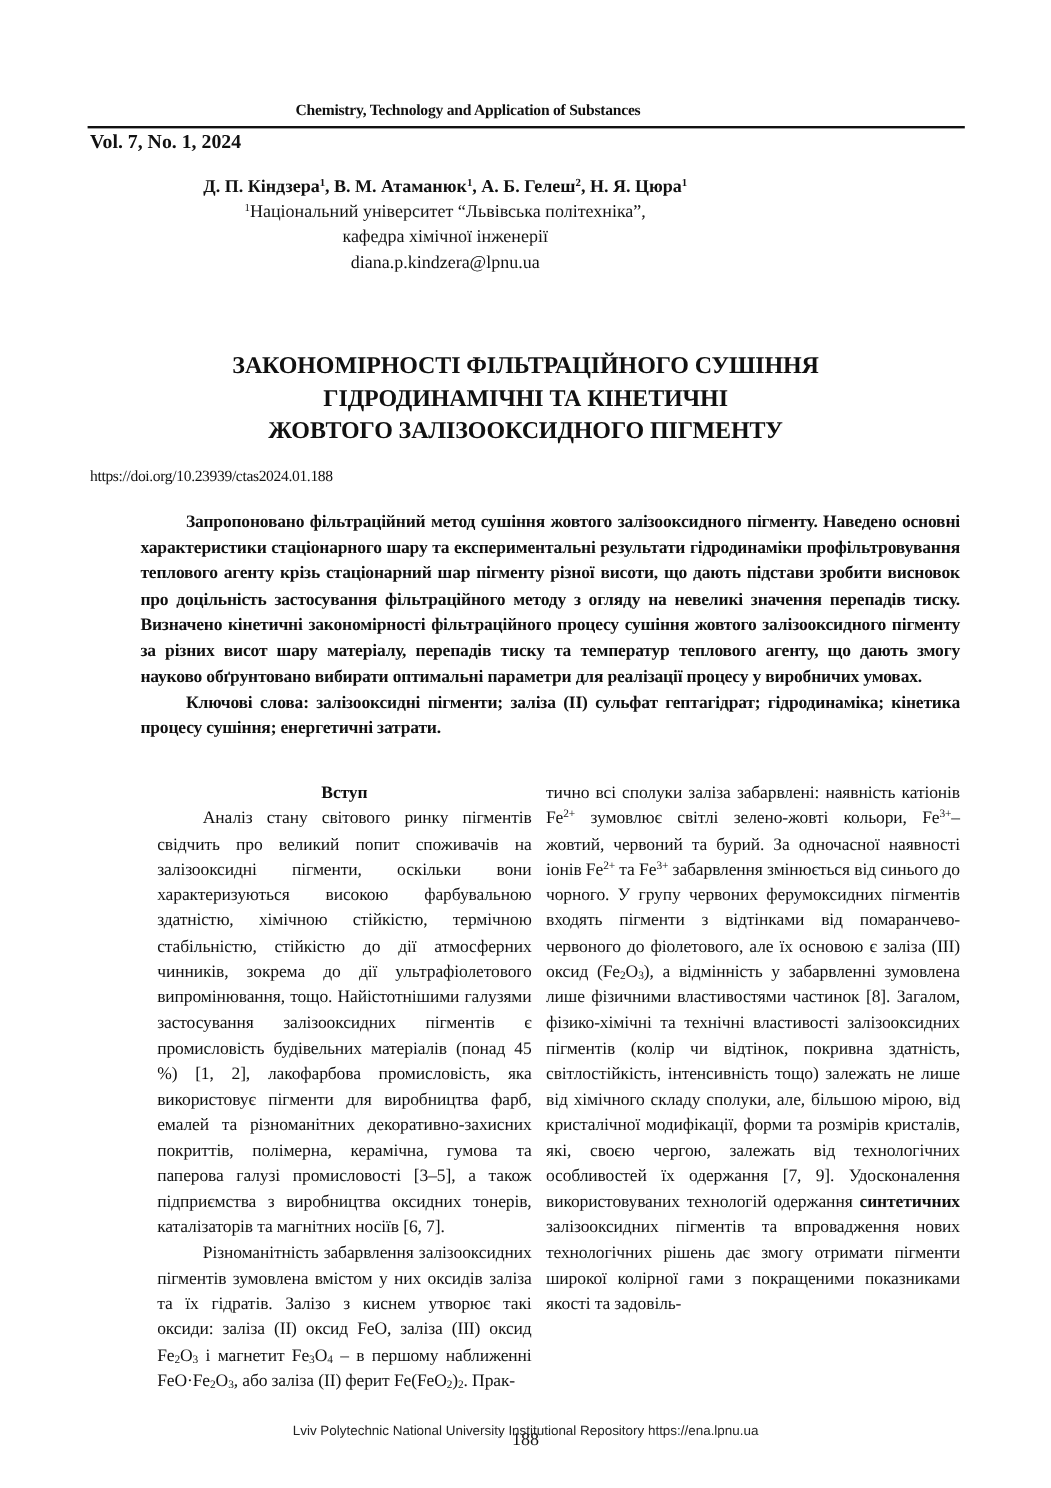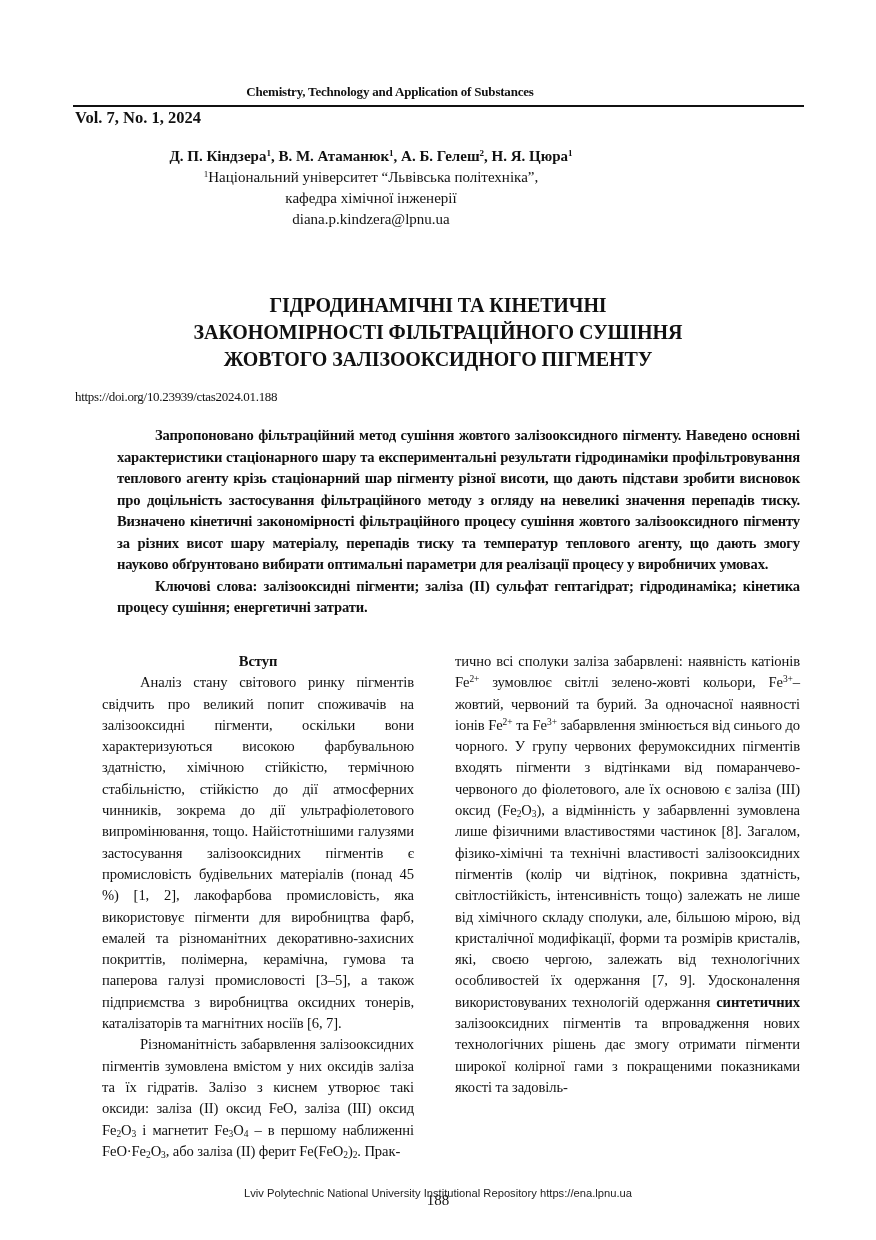--- a/index.html
+++ b/index.html
@@ -33,21 +33,21 @@
     .abstract {
       position: absolute; left: 117px; width: 683px; top: 425px;
       font-weight: bold; font-size: 14.6px; line-height: 21.5px; text-align: justify;
       letter-spacing: -0.15px;
     }
     .abstract p { margin: 0; text-indent: 38px; }
     .col {
       position: absolute; top: 651px; width: 312px; font-size: 14.6px; line-height: 21.3px;
       text-align: justify; letter-spacing: -0.1px;
     }
-    .col.left { left: 102px; }
+    .col.left { left: 131px; }
     .col.right { left: 455px; width: 345px; top: 651px; }
     .col p { margin: 0; }
     .col p.indent { text-indent: 38px; }
     .section-heading { text-align: center; font-weight: bold; text-indent: 0; }
     .col sub { font-size: 9.5px; vertical-align: -2px; line-height: 0; }
     .col sup { font-size: 9.5px; vertical-align: 5px; line-height: 0; }
     .bold { font-weight: bold; }
     .page-number {
       position: absolute; left: 0; width: 876px; top: 1152px; text-align: center; font-size: 15px; margin-top: 40px;
     }
@@ -71,22 +71,22 @@
     <span>Н. Я. Цюра</span><sup>1</sup>
   </div>
   <div>
     <sup>1</sup><span>Національний університет “Львівська політехніка”,</span>
   </div>
   <div>кафедра хімічної інженерії</div>
   <div>diana.p.kindzera@lpnu.ua</div>
 </div>
 
 <div class="title">
+  <div>ЗАКОНОМІРНОСТІ ФІЛЬТРАЦІЙНОГО СУШІННЯ</div>
   <div>ГІДРОДИНАМІЧНІ ТА КІНЕТИЧНІ</div>
-  <div>ЗАКОНОМІРНОСТІ ФІЛЬТРАЦІЙНОГО СУШІННЯ</div>
   <div>ЖОВТОГО ЗАЛІЗООКСИДНОГО ПІГМЕНТУ</div>
 </div>
 
 <div class="doi">https://doi.org/10.23939/ctas2024.01.188</div>
 
 <div class="abstract">
   <p>Запропоновано фільтраційний метод сушіння жовтого залізооксидного пігменту. Наведено основні характеристики стаціонарного шару та експериментальні результати гідродинаміки профільтровування теплового агенту крізь стаціонарний шар пігменту різної висоти, що дають підстави зробити висновок про доцільність застосування фільтраційного методу з огляду на невеликі значення перепадів тиску. Визначено кінетичні закономірності фільтраційного процесу сушіння жовтого залізооксидного пігменту за різних висот шару матеріалу, перепадів тиску та температур теплового агенту, що дають змогу науково обґрунтовано вибирати оптимальні параметри для реалізації процесу у виробничих умовах.</p>
   <p>Ключові слова: залізооксидні пігменти; заліза (II) сульфат гептагідрат; гідродинаміка; кінетика процесу сушіння; енергетичні затрати.</p>
 </div>
 

